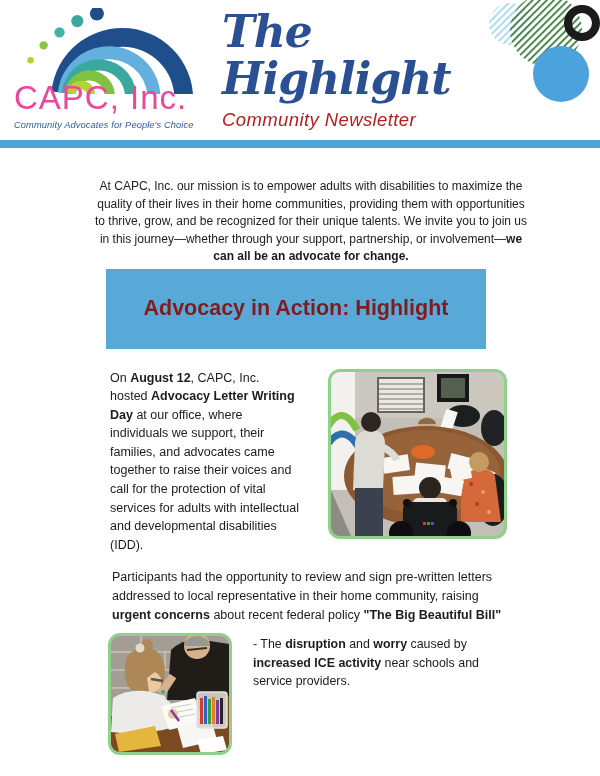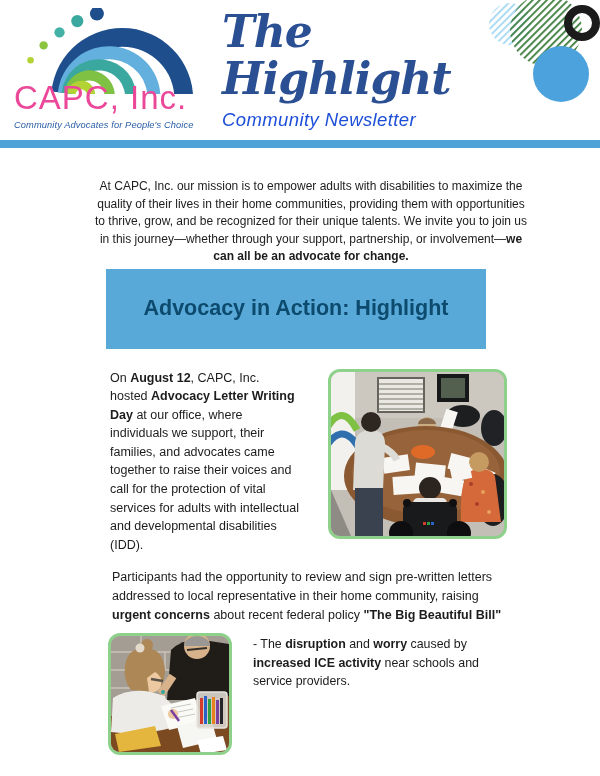--- a/index.html
+++ b/index.html
@@ -19,34 +19,34 @@
   .org-tagline{
     font-size:9.3px;font-weight:normal;font-style:italic;color:#2b5ea7;
     margin-top:3px;white-space:nowrap;letter-spacing:0.1px;
   }
   .masthead{position:absolute;left:222px;top:8px;}
   .mast-line{
     font-family:"DejaVu Serif",serif;font-style:italic;font-weight:bold;
     color:#2b4f93;font-size:44px;line-height:47px;letter-spacing:-1px;
   }
   .mast-sub{
-    font-size:18.5px;font-style:italic;color:#1d4ed8;margin-top:7px;letter-spacing:0.4px;
+    font-size:18.5px;font-style:italic;color:#b91c1c;margin-top:7px;letter-spacing:0.4px;
   }
   .decor{position:absolute;right:0;top:0;}
   
   .divider{height:8px;background:#4fa3d7;}
   
   .intro{
     width:440px;margin:30px 0 0 91px;text-align:center;
     font-size:12px;line-height:17.5px;
   }
   
   .banner{
     margin:3px 0 0 106px;width:380px;height:80px;background:#58a9d7;
-    color:#0c4a6e;font-weight:bold;font-size:21.5px;line-height:33px;
+    color:#7f1d1d;font-weight:bold;font-size:21.5px;line-height:33px;
     display:flex;flex-direction:column;justify-content:center;align-items:center;
     text-align:center;
   }
   
   .row1{margin:20px 0 0 110px;display:flex;gap:28px;}
   .col-text{width:190px;font-size:12.5px;line-height:18.6px;margin:0;}
   .photo{
     border:3px solid #8ed18a;border-radius:12px;overflow:hidden;
     box-sizing:border-box;background:#b9b5ad;flex-shrink:0;
   }

